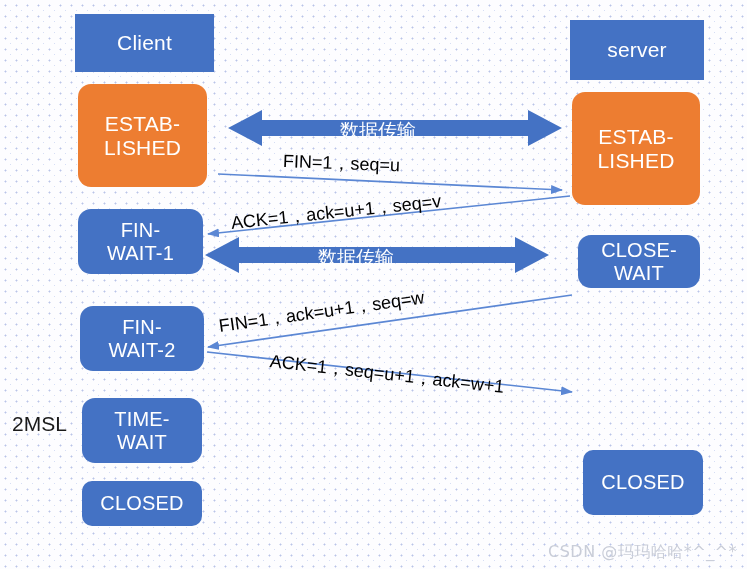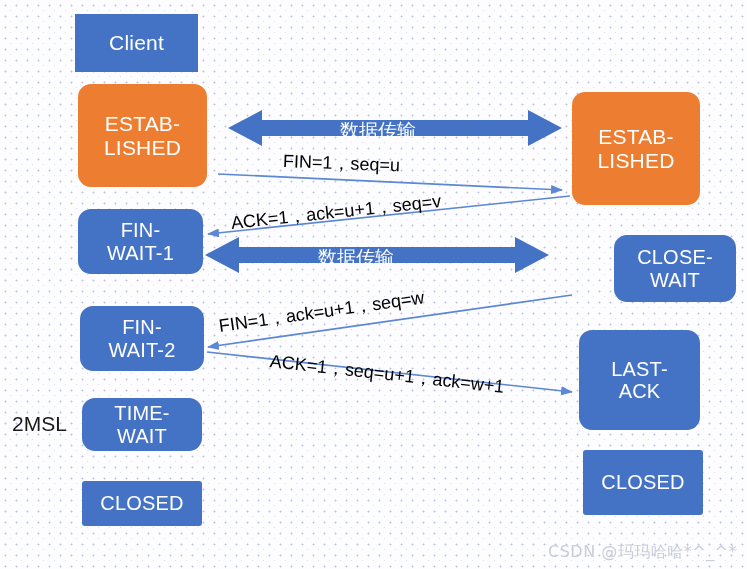--- a/index.html
+++ b/index.html
@@ -41,21 +41,21 @@
     z-index: 5;
   }
   .box .lbl {
     white-space: pre-line;
     display: block;
   }
   .box.blue   { background-color: #4472C4; }
   .box.orange { background-color: #ED7D31; }
   .box.sharp  { border-radius: 0; }
   .box.round  { border-radius: 13px; }
-  .box.round-sm { border-radius: 3px; justify-content: center; }
+  .box.round-sm { border-radius: 10px; justify-content: center; }
 
   
   #arrows {
     position: absolute;
     left: 0; top: 0;
     width: 747px;
     height: 569px;
     z-index: 3;
     pointer-events: none;
   }
@@ -131,63 +131,62 @@
 
     <line x1="218" y1="174" x2="562" y2="190" stroke="#5B87D4" stroke-width="1.6" marker-end="url(#ah-r)"></line>
 
     <line x1="570" y1="196" x2="208" y2="234" stroke="#5B87D4" stroke-width="1.6" marker-end="url(#ah-l)"></line>
 
     <line x1="572" y1="295" x2="208" y2="347" stroke="#5B87D4" stroke-width="1.6" marker-end="url(#ah-l)"></line>
 
     <line x1="207" y1="352" x2="572" y2="392" stroke="#5B87D4" stroke-width="1.6" marker-end="url(#ah-r)"></line>
   </svg>
 
-  <div class="box blue sharp" style="left:75px; top:14px; width:123px; height:58px; font-size:21px;">
+  <div class="box blue sharp" style="left:75px; top:14px; width:139px; height:58px; font-size:21px;">
     <span class="lbl">Client</span>
   </div>
 
+  <div class="box blue sharp" style="left:570px; top:20px; width:134px; height:60px; font-size:21px;">
+    <span class="lbl">server</span>
+  </div>
 
   <div class="box orange round" style="left:78px; top:84px; width:129px; height:103px; font-size:21px;">
     <span class="lbl">ESTAB-
 LISHED</span>
   </div>
 
   <div class="box blue round" style="left:78px; top:209px; width:125px; height:65px; font-size:20px;">
     <span class="lbl">FIN-
 WAIT-1</span>
   </div>
 
   <div class="box blue round" style="left:80px; top:306px; width:124px; height:65px; font-size:20px;">
     <span class="lbl">FIN-
 WAIT-2</span>
   </div>
 
-  <div class="box blue round" style="left:82px; top:398px; width:120px; height:53px; font-size:20px;">
+  <div class="box blue round" style="left:82px; top:398px; width:120px; height:65px; font-size:20px;">
     <span class="lbl">TIME-
 WAIT</span>
   </div>
 
   <div class="box blue round-sm" style="left:82px; top:481px; width:120px; height:45px; font-size:20px;">
     <span class="lbl">CLOSED</span>
   </div>
 
   <div class="box orange round" style="left:572px; top:92px; width:128px; height:113px; font-size:21px;">
     <span class="lbl">ESTAB-
 LISHED</span>
   </div>
 
-  <div class="box blue round" style="left:578px; top:235px; width:122px; height:67px; font-size:20px;margin-left:36px;">
+  <div class="box blue round" style="left:578px; top:235px; width:122px; height:53px; font-size:20px;">
     <span class="lbl">CLOSE-
 WAIT</span>
   </div>
 
-  <div class="box blue round" style="left:579px; top:330px; width:121px; height:100px; font-size:20px;">
-    <span class="lbl">LAST-
-ACK</span>
-  </div>
 
   <div class="box blue round-sm" style="left:583px; top:450px; width:120px; height:65px; font-size:20px;">
     <span class="lbl">CLOSED</span>
   </div>
 
   <div class="dt-label" style="left:340px; top:118px;">数据传输</div>
 
   <div class="dt-label" style="left:318px; top:245px;">数据传输</div>
 
   <div class="msg" style="left:283px; top:149px; transform: rotate(2.2deg);">FIN=1，seq=u</div>

